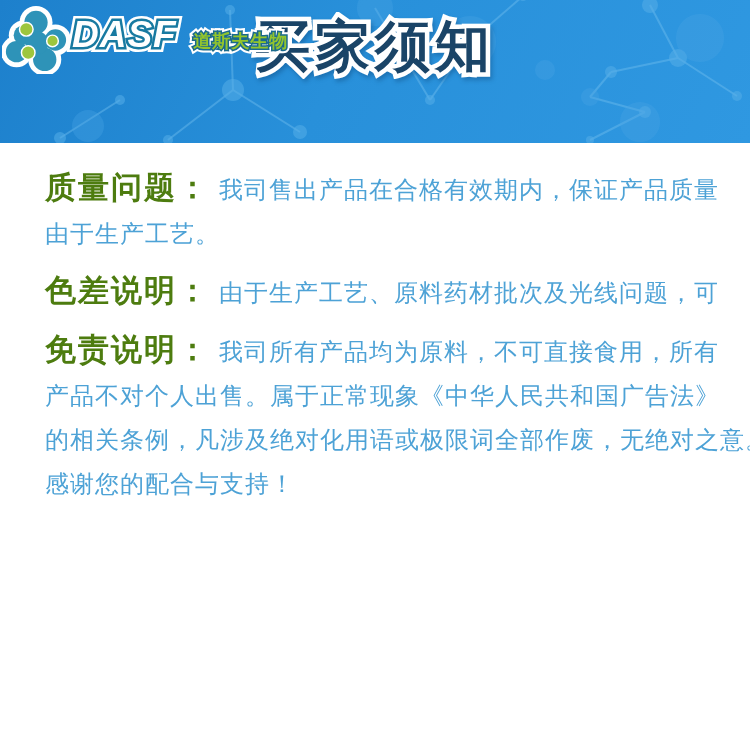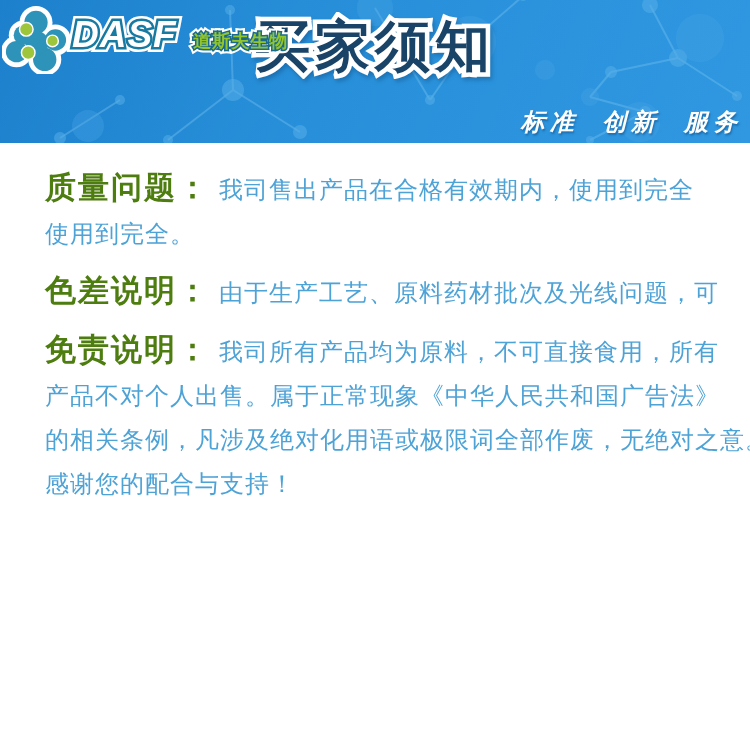--- a/index.html
+++ b/index.html
@@ -149,22 +149,21 @@
       </div>
     </div>
 
     <div class="title">
       <span class="layered">
         <span class="l1" aria-hidden="true">买家须知</span>
         <span class="l3">买家须知</span>
       </span>
     </div>
 
-    <div class="tagline">标准 创新 服务</div>
   </header>
 
   <main class="notice" id="notice">
-      <p class="section"><span class="sec-head">质量问题：</span><span class="sec-line">我司售出产品在合格有效期内，使用到完全</span><span class="sec-line block">使用到完全。</span></p>
+      <p class="section"><span class="sec-head">质量问题：</span><span class="sec-line">我司售出产品在合格有效期内，保证产品质量</span><span class="sec-line block">由于生产工艺。</span></p>
       <p class="section"><span class="sec-head">色差说明：</span><span class="sec-line">由于生产工艺、原料药材批次及光线问题，可</span></p>
       <p class="section"><span class="sec-head">免责说明：</span><span class="sec-line">我司所有产品均为原料，不可直接食用，所有</span><span class="sec-line block">产品不对个人出售。属于正常现象《中华人民共和国广告法》</span><span class="sec-line block">的相关条例，凡涉及绝对化用语或极限词全部作废，无绝对之意。</span><span class="sec-line block">感谢您的配合与支持！</span></p>
     </main>
 
 </div>
 
 </body></html>

